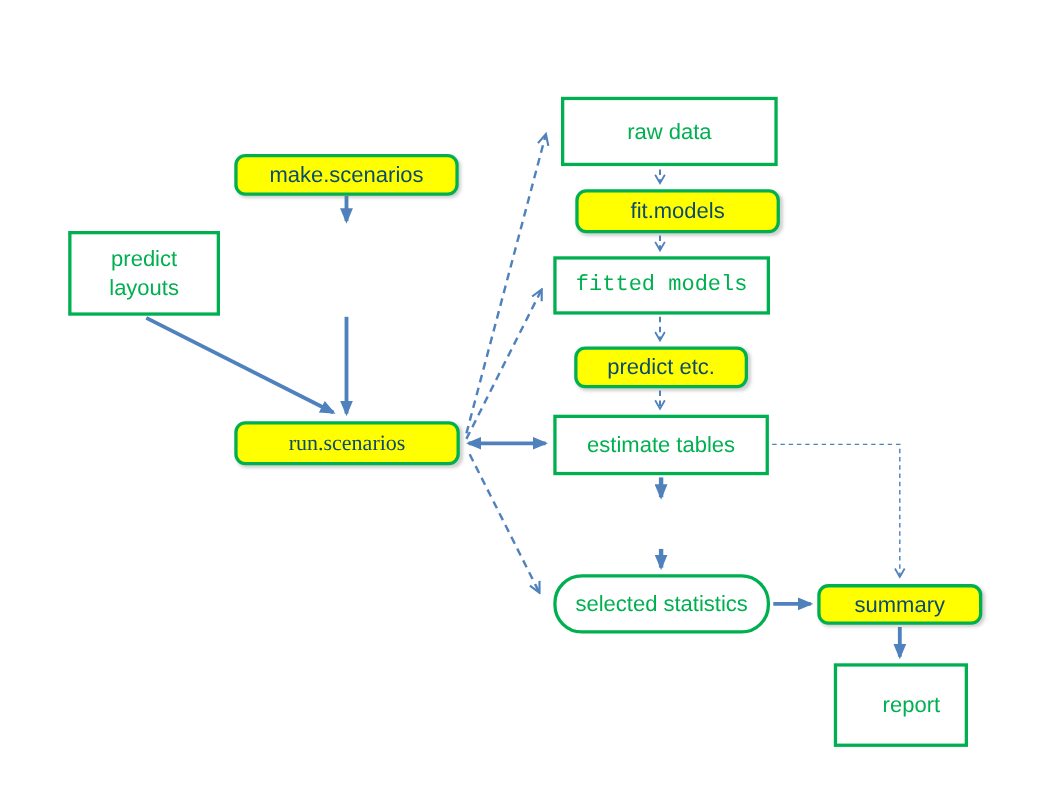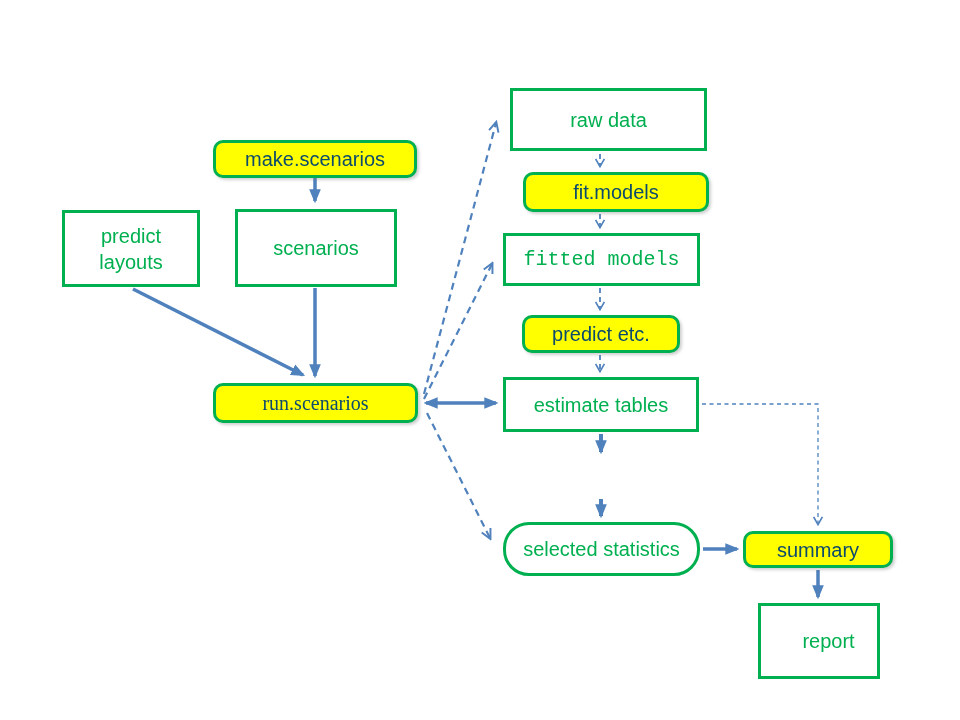--- a/index.html
+++ b/index.html
@@ -77,23 +77,20 @@
   </svg>
 
   <div class="node func" style="left:213px; top:140px; width:204px; height:38px;">
     <span>make.scenarios</span>
   </div>
 
   <div class="node" style="left:62px; top:210px; width:138px; height:77px;">
     <span>predict layouts</span>
   </div>
 
-  <div class="node" style="left:235px; top:209px; width:162px; height:78px;">
-    <span>scenarios</span>
-  </div>
 
   <div class="node func" style="left:213px; top:383px; width:205px; height:40px;font-family:Liberation Serif, serif;">
     <span>run.scenarios</span>
   </div>
 
   <div class="node" style="left:510px; top:88px; width:197px; height:63px;">
     <span>raw data</span>
   </div>
 
   <div class="node func" style="left:523px; top:172px; width:186px; height:40px;">

